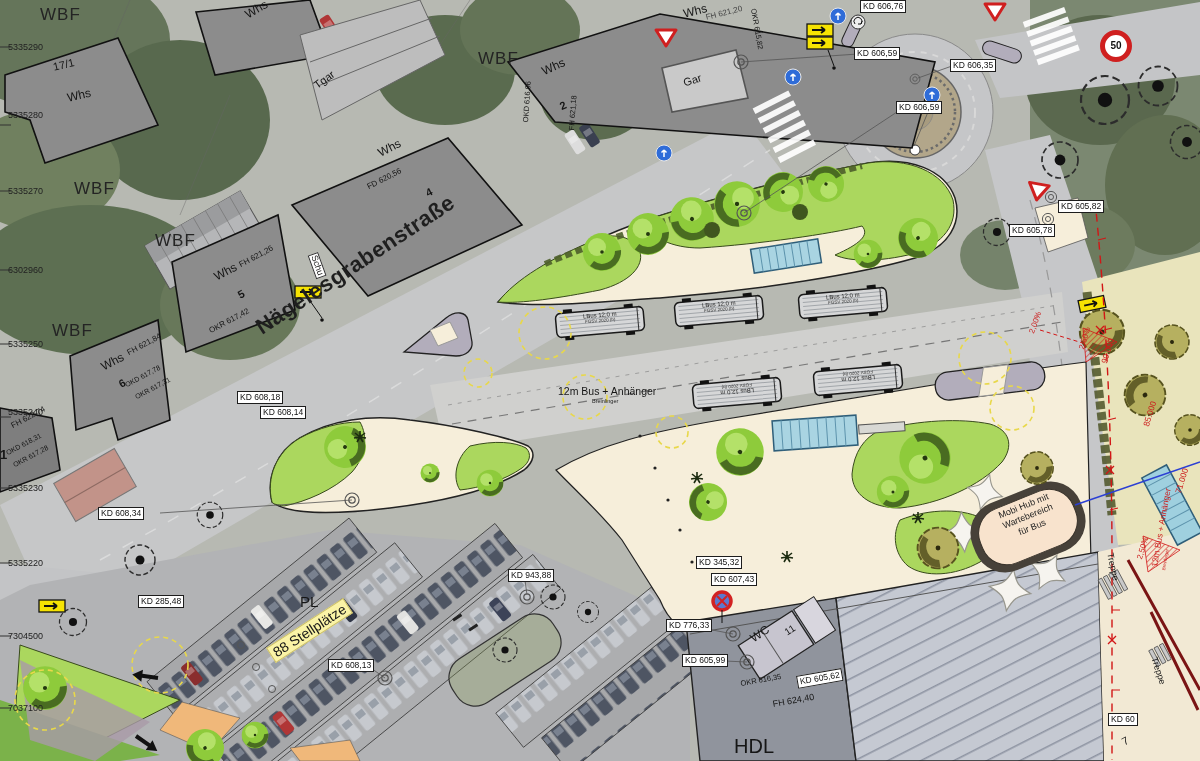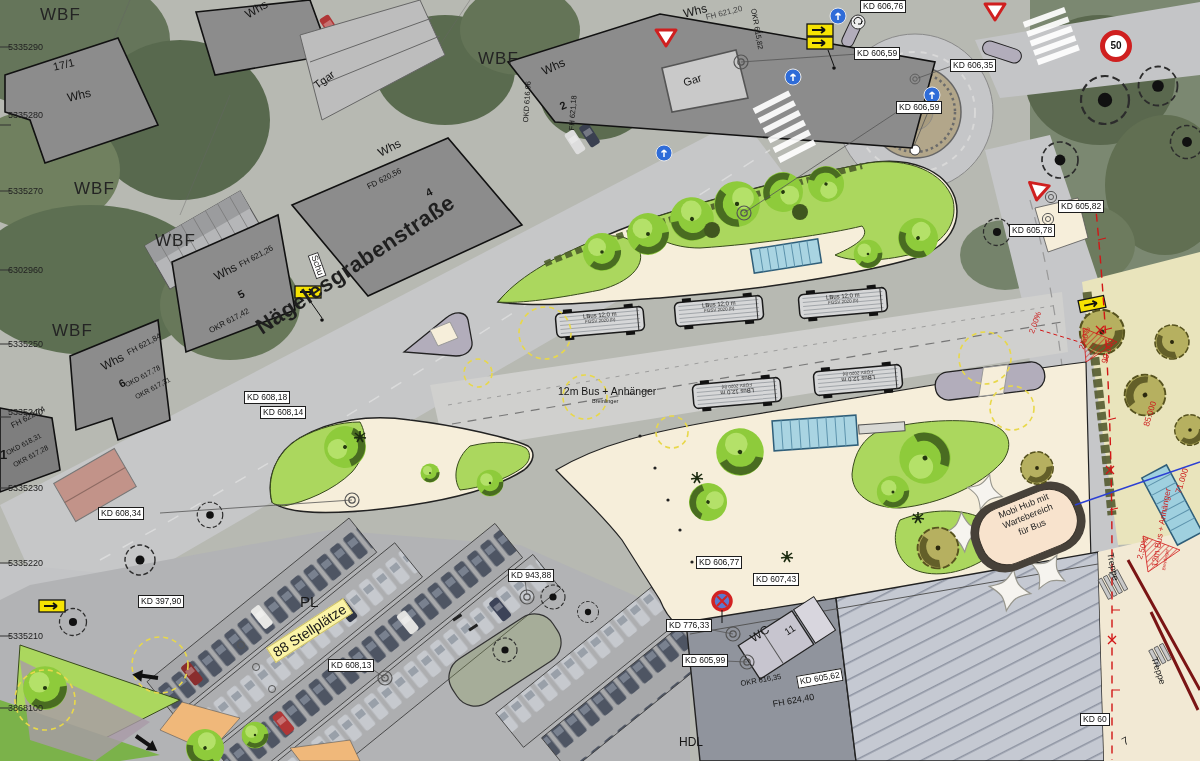--- a/index.html
+++ b/index.html
@@ -442,22 +442,22 @@
 </svg>
 
 <div class="lbl grid" style="top:43px">5335290</div>
 <div class="lbl grid" style="top:111px">5335280</div>
 <div class="lbl grid" style="top:187px">5335270</div>
 <div class="lbl grid" style="top:266px">6302960</div>
 <div class="lbl grid" style="top:340px">5335250</div>
 <div class="lbl grid" style="top:408px">5335240</div>
 <div class="lbl grid" style="top:484px">5335230</div>
 <div class="lbl grid" style="top:559px">5335220</div>
-<div class="lbl grid" style="top:632px">5335210</div>
-<div class="lbl grid" style="top:704px">3868100</div>
+<div class="lbl grid" style="top:632px">7304500</div>
+<div class="lbl grid" style="top:704px">7037100</div>
 
 <div class="lbl wbf" style="left:40px;top:6px">WBF</div>
 <div class="lbl wbf" style="left:478px;top:50px">WBF</div>
 <div class="lbl wbf" style="left:74px;top:180px">WBF</div>
 <div class="lbl wbf" style="left:155px;top:232px">WBF</div>
 <div class="lbl wbf" style="left:52px;top:322px">WBF</div>
 
 <div class="lbl" style="left:252px;top:320px;font-size:22px;font-weight:bold;color:#1f1f1f;letter-spacing:.5px;transform:rotate(-33.5deg)">Nägelesgrabenstraße</div>
 
 <div class="lbl" style="left:52px;top:62px;font-size:11px;transform:rotate(-13deg)">17/1</div>
@@ -491,51 +491,51 @@
 <div class="lbl box" style="left:318px;top:252px;font-size:9px;transform:rotate(70deg)">Schu</div>
 
 <div class="lbl" style="left:300px;top:594px;font-size:15px">PL</div>
 <div class="lbl hl" style="left:266px;top:648px;font-size:14px;transform:rotate(-33deg)">88 Stellplätze</div>
 
 <div class="lbl" style="left:558px;top:386px;font-size:10.5px">12m Bus + Anhänger</div>
 <div class="lbl" style="left:592px;top:399px;font-size:5.5px;color:#222">Breinlinger</div>
 
 <div class="lbl" style="left:748px;top:634px;font-size:12px;transform:rotate(-33deg)">WC</div>
 <div class="lbl" style="left:783px;top:629px;font-size:10px;transform:rotate(-33deg)">11</div>
-<div class="lbl" style="left:679px;top:736px;font-size:12px">HDL</div>
+<div class="lbl" style="left:734px;top:736px;font-size:20px">HDL</div>
 <div class="lbl" style="left:1114px;top:552px;font-size:9px;transform:rotate(78deg)">Treppe</div>
 <div class="lbl" style="left:1158px;top:656px;font-size:9px;transform:rotate(72deg)">Treppe</div>
 <div class="lbl" style="left:1120px;top:738px;font-size:11px;transform:rotate(-30deg)">7</div>
 <div class="lbl" style="left:772px;top:700px;font-size:9px;transform:rotate(-10deg)">FH 624,40</div>
 <div class="lbl" style="left:740px;top:680px;font-size:7.5px;transform:rotate(-10deg)">OKR 616,35</div>
 
 <div class="mobi">
   <span style="display:block">Mobi Hub mit</span>
   <span style="display:block">Wartebereich</span>
   <span style="display:block">für Bus</span>
 </div>
 
 <div class="kd" style="left:860px;top:0px">KD 606,76</div>
 <div class="kd" style="left:854px;top:47px">KD 606,59</div>
 <div class="kd" style="left:896px;top:101px">KD 606,59</div>
 <div class="kd" style="left:950px;top:59px">KD 606,35</div>
 <div class="kd" style="left:1058px;top:200px">KD 605,82</div>
 <div class="kd" style="left:1009px;top:224px">KD 605,78</div>
-<div class="kd" style="left:244px;top:391px">KD 608,18</div>
+<div class="kd" style="left:237px;top:391px">KD 608,18</div>
 <div class="kd" style="left:260px;top:406px">KD 608,14</div>
 <div class="kd" style="left:98px;top:507px">KD 608,34</div>
-<div class="kd" style="left:138px;top:595px">KD 397,90</div>
+<div class="kd" style="left:138px;top:595px">KD 285,48</div>
 <div class="kd" style="left:328px;top:659px">KD 608,13</div>
 <div class="kd" style="left:508px;top:569px">KD 943,88</div>
-<div class="kd" style="left:696px;top:556px">KD 606,77</div>
-<div class="kd" style="left:753px;top:573px">KD 607,43</div>
+<div class="kd" style="left:696px;top:556px">KD 345,32</div>
+<div class="kd" style="left:711px;top:573px">KD 607,43</div>
 <div class="kd" style="left:666px;top:619px">KD 776,33</div>
 <div class="kd" style="left:682px;top:654px">KD 605,99</div>
 <div class="kd" style="left:796px;top:676px;transform:rotate(-10deg)">KD 605,62</div>
-<div class="kd" style="left:1080px;top:713px">KD 60</div>
+<div class="kd" style="left:1108px;top:713px">KD 60</div>
 
 <div class="buslbl" style="left:562px;top:312px;transform:rotate(-5deg)">
   <span class="l1">LBus 12,0 m</span>
   <span class="l2">FGSV 2020 (b)</span>
 </div>
 <div class="buslbl" style="left:681px;top:301px;transform:rotate(-5deg)">
   <span class="l1">LBus 12,0 m</span>
   <span class="l2">FGSV 2020 (b)</span>
 </div>
 <div class="buslbl" style="left:805px;top:293px;transform:rotate(-5deg)">

